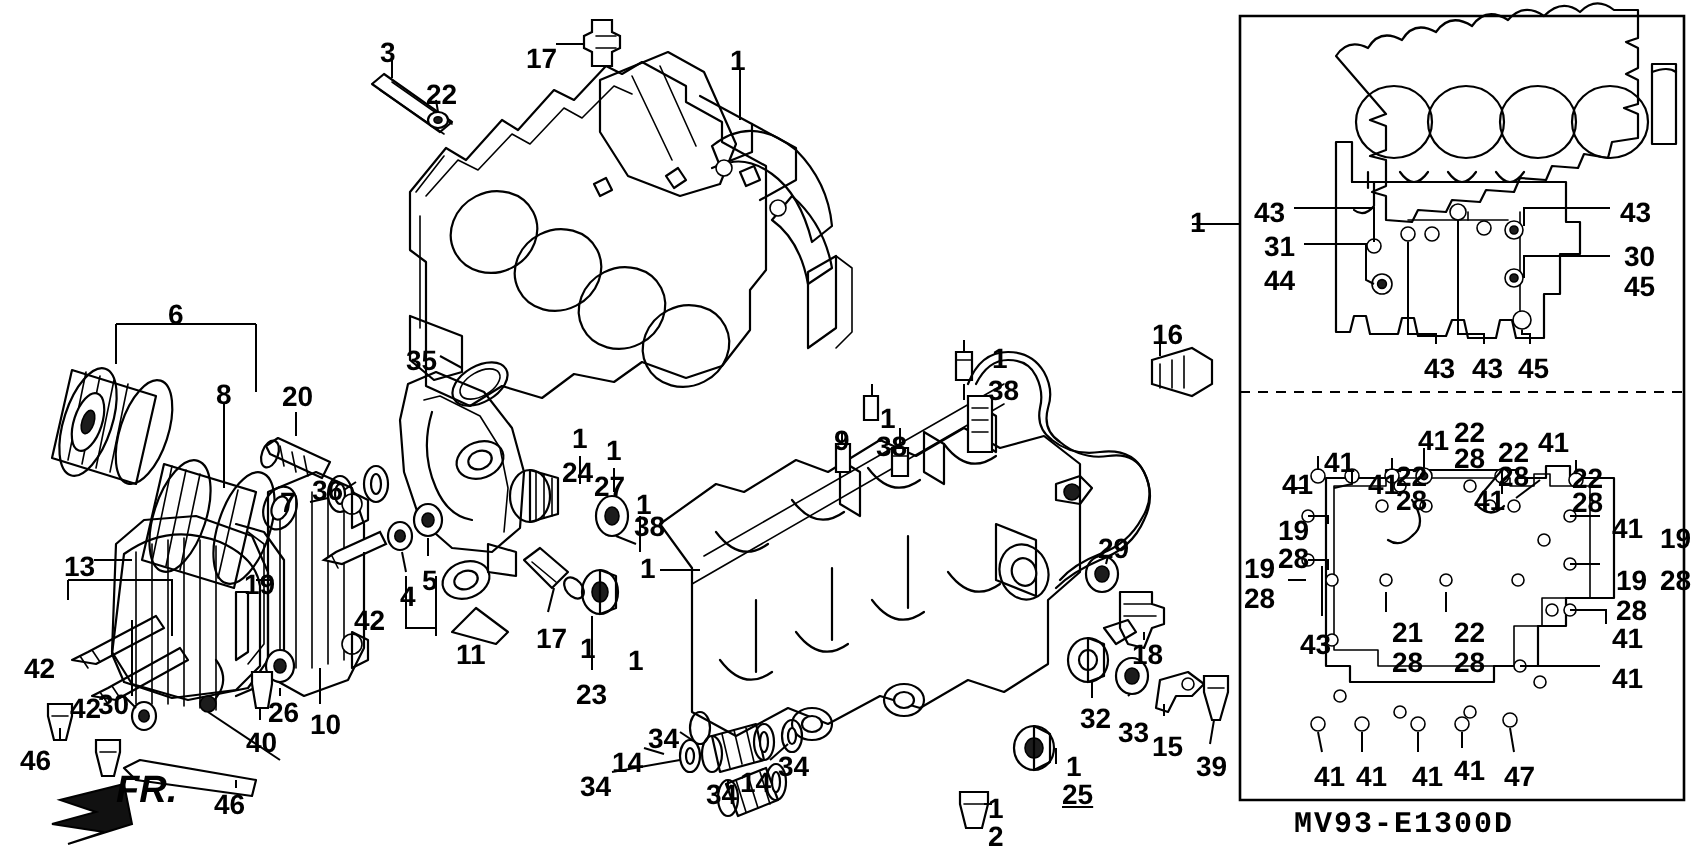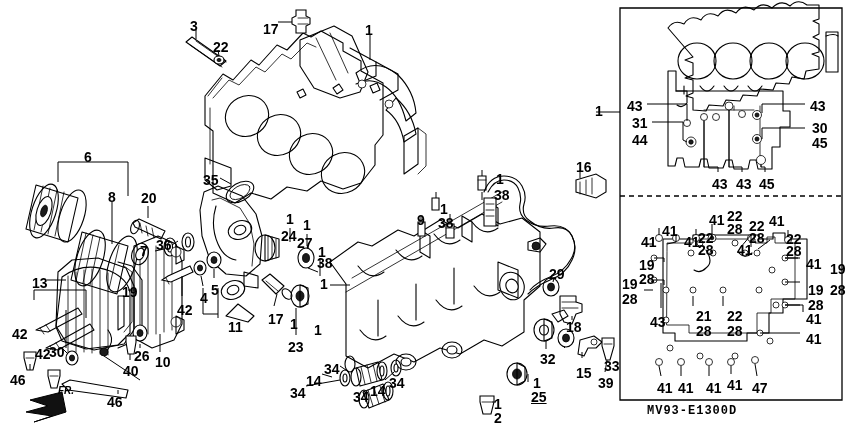--- a/index.html
+++ b/index.html
@@ -9,25 +9,25 @@
   }
   #art{position:absolute;left:0;top:0;width:850px;height:430px;}
   .cal{
     position:absolute;font-family:"Liberation Sans", sans-serif;
     font-weight:bold;color:#000;line-height:1;white-space:nowrap;
     font-size:13px;
   }
   .cal.l{font-size:14px;}
   .partno{
     position:absolute;font-family:"Liberation Mono", monospace;
-    font-weight:bold;font-size:12px;letter-spacing:1px;color:#000;
+    font-weight:bold;font-size:15px;letter-spacing:1px;color:#000;
   }
   .frlbl{
     position:absolute;font-family:"Liberation Sans", sans-serif;
-    font-weight:bold;font-style:italic;font-size:10px;color:#000;
+    font-weight:bold;font-style:italic;font-size:19px;color:#000;
   }
 </style>
 </head>
 <body>
 
 <div id="sheet">
 
   <svg id="art" viewBox="0 0 850 430">
     <defs>
       <style>
@@ -592,21 +592,21 @@
       <span class="cal l" style="left: 417px; top: 213px;">9</span>
       <span class="cal l" style="left: 496px; top: 172px;">1</span>
       <span class="cal l" style="left: 494px; top: 188px;">38</span>
       <span class="cal l" style="left: 440px; top: 202px;">1</span>
       <span class="cal l" style="left: 438px; top: 216px;">38</span>
       <span class="cal l" style="left: 576px; top: 160px;">16</span>
       <span class="cal l" style="left: 549px; top: 267px;">29</span>
       <span class="cal l" style="left: 320px; top: 277px;">1</span>
       <span class="cal l" style="left: 566px; top: 320px;">18</span>
       <span class="cal l" style="left: 540px; top: 352px;">32</span>
-      <span class="cal l" style="left: 559px; top: 359px; margin-left: 45px;">33</span>
+      <span class="cal l" style="left: 559px; top: 359px;">33</span>
       <span class="cal l" style="left: 576px; top: 366px;">15</span>
       <span class="cal l" style="left: 598px; top: 376px;">39</span>
       <span class="cal l" style="left: 533px; top: 376px;">1</span>
       <span class="cal l" style="left: 531px; top: 390px; text-decoration: underline;">25</span>
       <span class="cal l" style="left: 494px; top: 397px;">1</span>
       <span class="cal l" style="left: 494px; top: 411px;">2</span>
       <span class="cal l" style="left: 324px; top: 362px;">34</span>
       <span class="cal l" style="left: 306px; top: 374px;">14</span>
       <span class="cal l" style="left: 290px; top: 386px;">34</span>
       <span class="cal l" style="left: 353px; top: 390px;">34</span>

